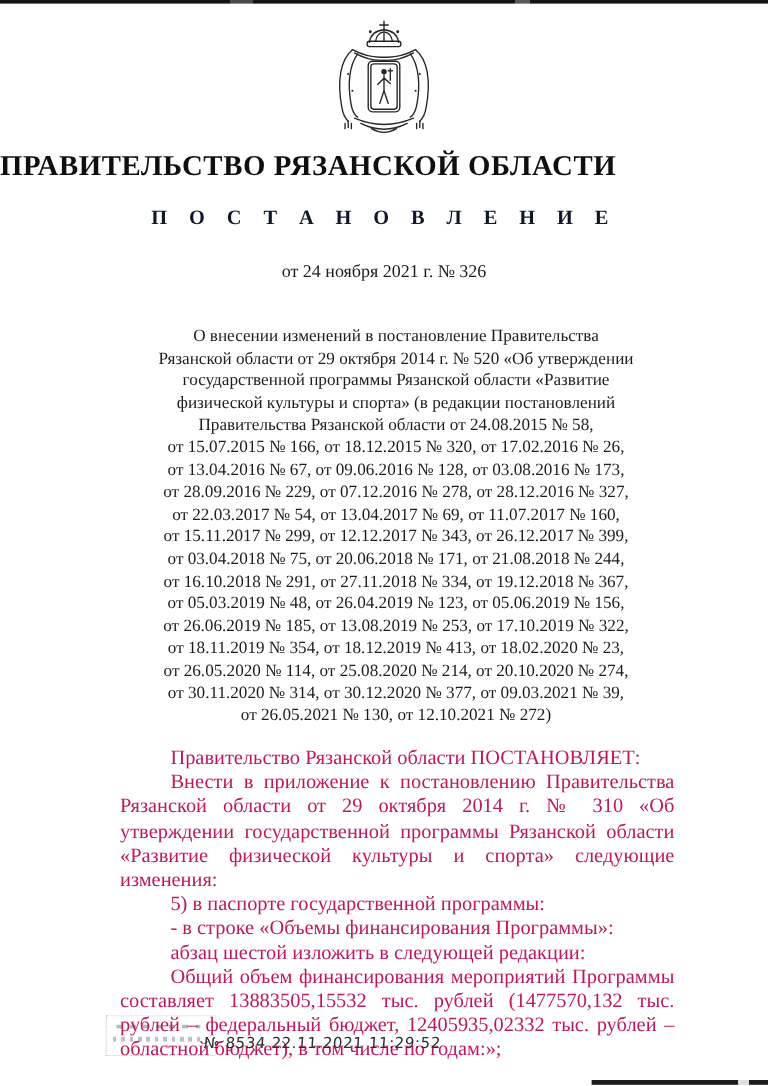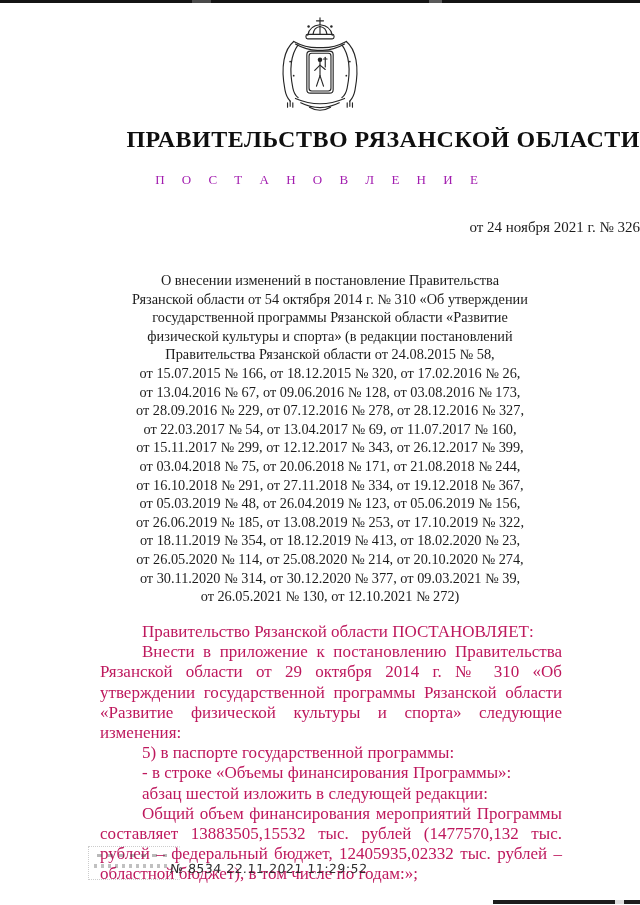--- a/index.html
+++ b/index.html
@@ -20,37 +20,37 @@
   .scan-bottom {
     position: absolute; top: 900px; left: 493px; width: 147px; height: 4px;
     background: linear-gradient(90deg,#1d1d1d 0 83%, rgba(29,29,29,0.15) 83% 89%, #1d1d1d 89% 100%);
   }
   .emblem-wrap {
     position: absolute; top: 16px; left: 0; width: 640px;
     display: flex; justify-content: center;
   }
   .org-name {
     position: absolute; top: 126px; left: 0; width: 640px;
-    text-align: right;
+    text-align: left;
     font-size: 24px; font-weight: bold;
     letter-spacing: 0.5px;
     color: #0f0f0f;
     margin: 0;
   }
   .doc-type {
     position: absolute; top: 172px; left: 0; width: 640px;
     text-align: center;
-    font-size: 13px; font-weight: normal;
+    font-size: 17px; font-weight: bold;
     letter-spacing: 7px;
-    color: #a21caf;
+    color: #0f172a;
     margin: 0;
   }
   .date-line {
     position: absolute; top: 219px; left: 0; width: 640px;
-    text-align: right;
+    text-align: center;
     font-size: 15px;
     color: #1c1c1c;
   }
   .preamble {
     position: absolute; top: 271px; left: 100px; width: 460px;
     text-align: center;
     font-size: 14.3px;
     line-height: 18.6px;
     color: #1c1c1c;
   }
@@ -143,21 +143,21 @@
   </div>
 
   <h1 class="org-name">ПРАВИТЕЛЬСТВО РЯЗАНСКОЙ ОБЛАСТИ</h1>
 
   <h2 class="doc-type">П О С Т А Н О В Л Е Н И Е</h2>
 
   <div class="date-line">от 24 ноября 2021 г. № 326</div>
 
   <div class="preamble">
     <div>О внесении изменений в постановление Правительства</div>
-    <div>Рязанской области от 54 октября 2014 г. № 310 «Об утверждении</div>
+    <div>Рязанской области от 29 октября 2014 г. № 520 «Об утверждении</div>
     <div>государственной программы Рязанской области «Развитие</div>
     <div>физической культуры и спорта» (в редакции постановлений</div>
     <div>Правительства Рязанской области от 24.08.2015 № 58,</div>
     <div>от 15.07.2015 № 166, от 18.12.2015 № 320, от 17.02.2016 № 26,</div>
     <div>от 13.04.2016 № 67, от 09.06.2016 № 128, от 03.08.2016 № 173,</div>
     <div>от 28.09.2016 № 229, от 07.12.2016 № 278, от 28.12.2016 № 327,</div>
     <div>от 22.03.2017 № 54, от 13.04.2017 № 69, от 11.07.2017 № 160,</div>
     <div>от 15.11.2017 № 299, от 12.12.2017 № 343, от 26.12.2017 № 399,</div>
     <div>от 03.04.2018 № 75, от 20.06.2018 № 171, от 21.08.2018 № 244,</div>
     <div>от 16.10.2018 № 291, от 27.11.2018 № 334, от 19.12.2018 № 367,</div>

